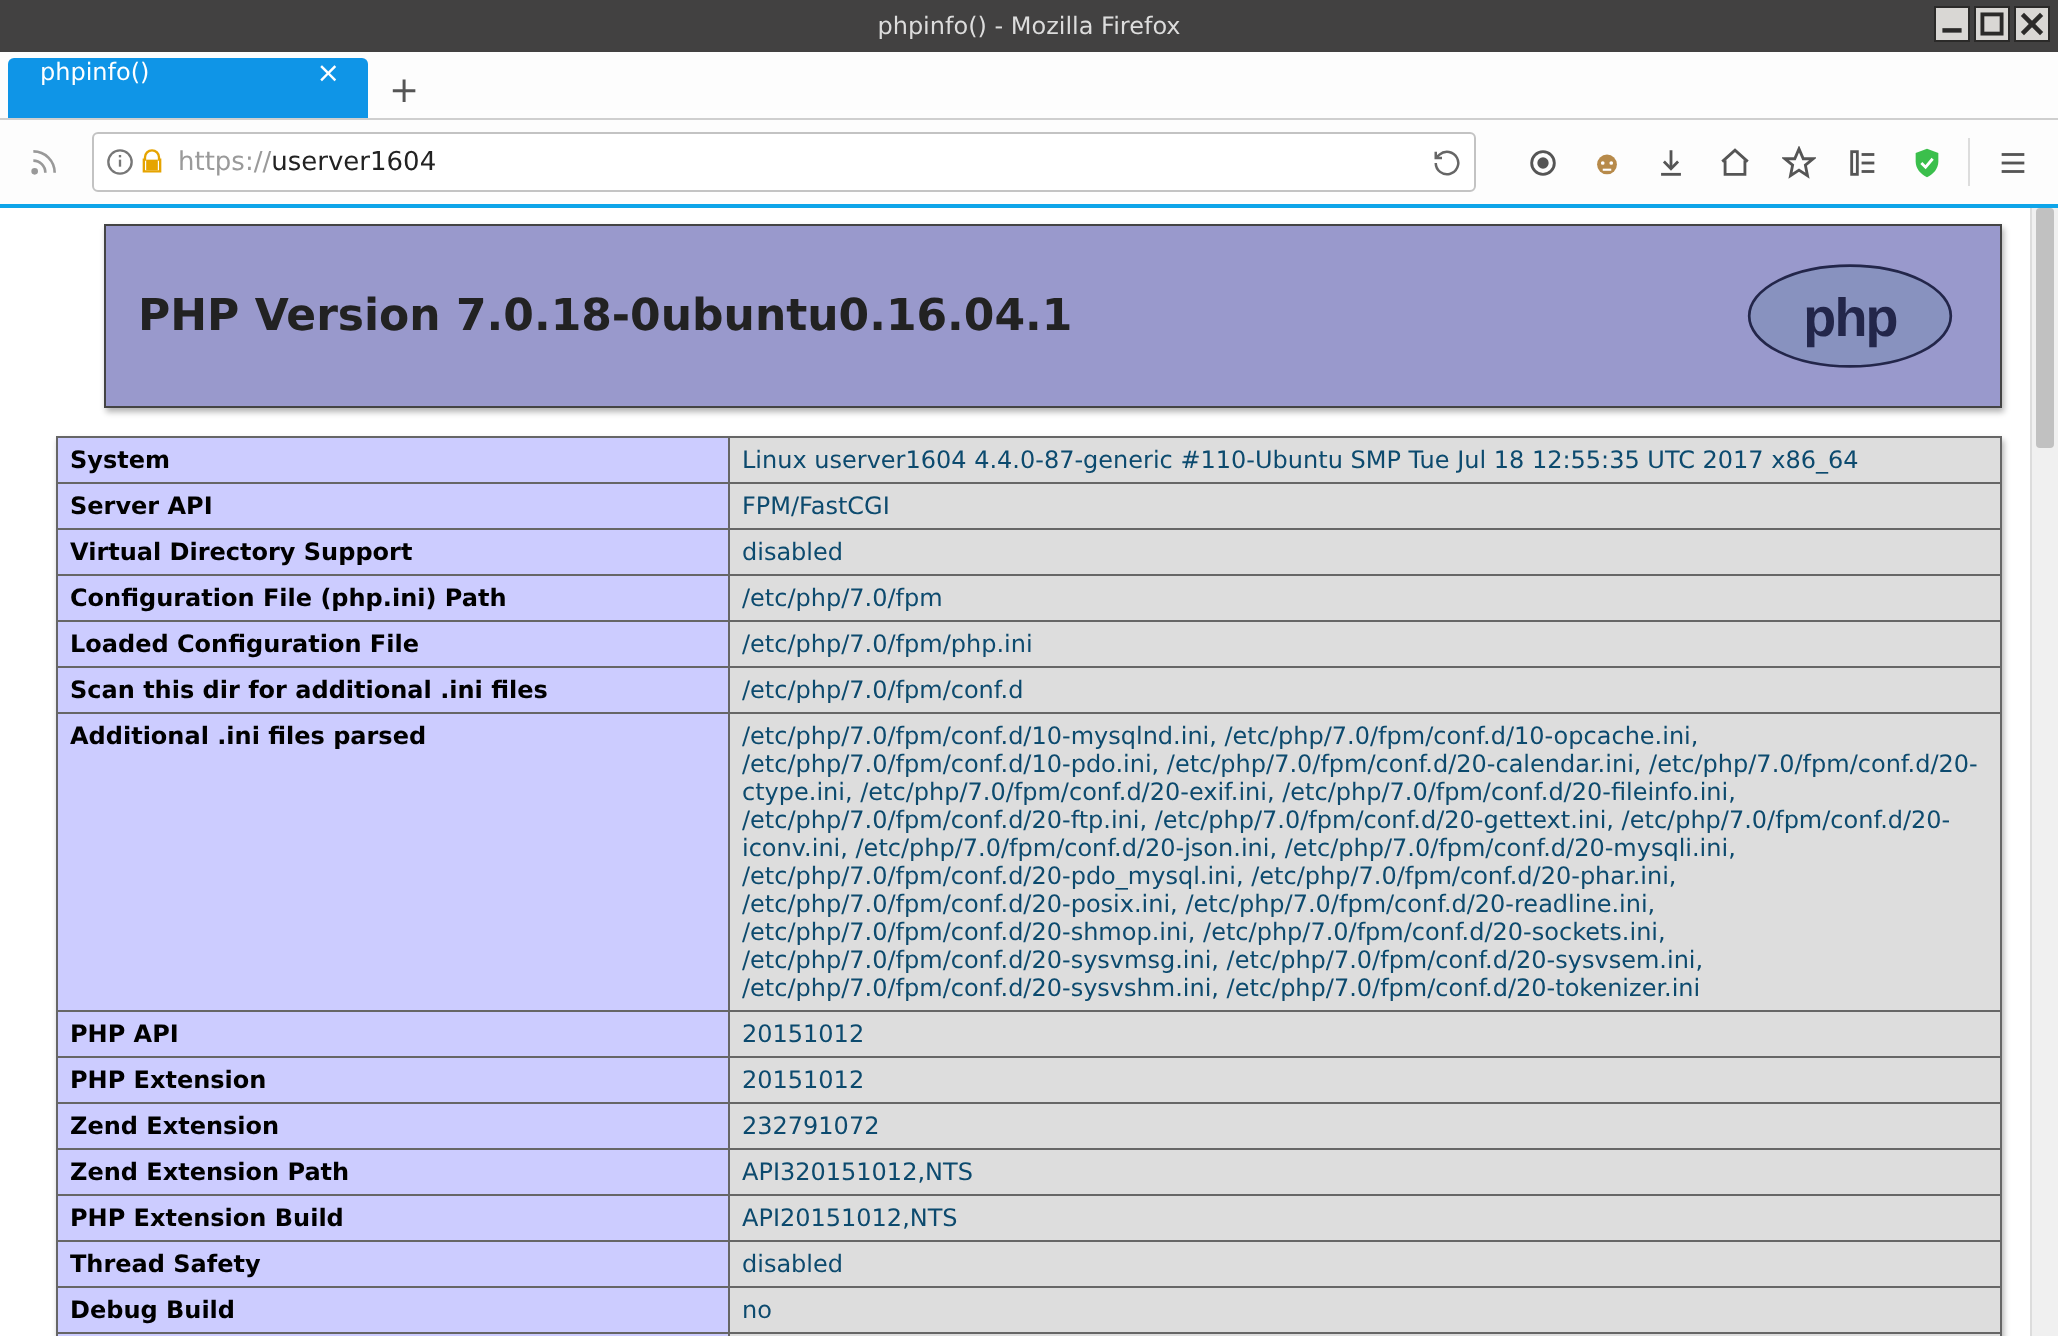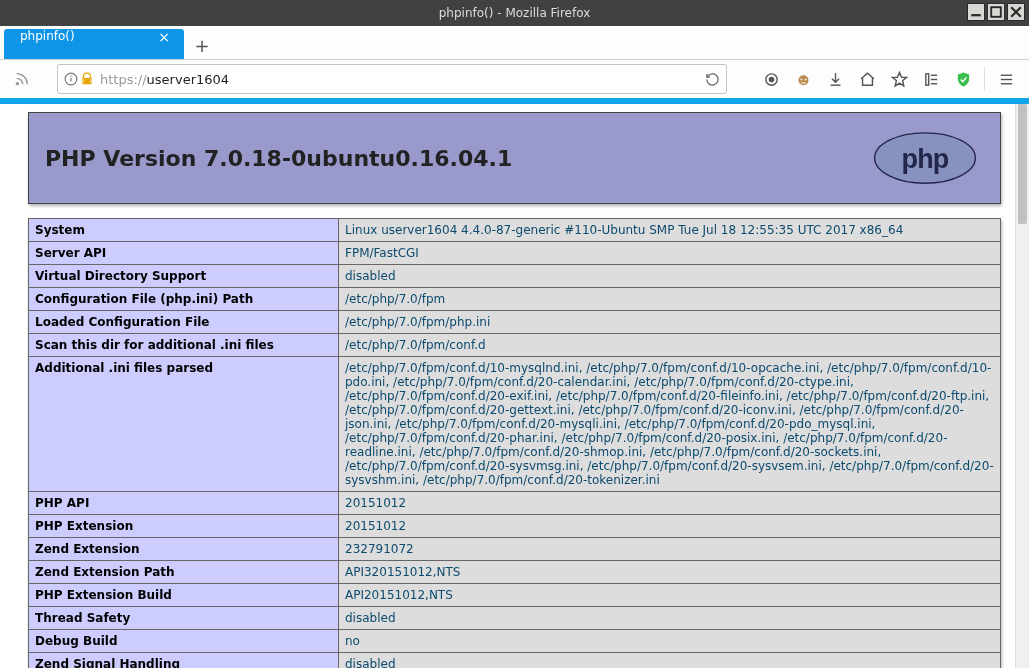--- a/index.html
+++ b/index.html
@@ -13,48 +13,48 @@
   .win-btn { width: 18px; height: 18px; background: #d9d7d4; border: 1px solid #2b2a29; margin-left: 2px; display: flex; align-items: center; justify-content: center; font-size: 11px; line-height: 1; color: #2b2a29; cursor: default; }
 
   
   .tabstrip { height: 34px; background: #fdfdfd; border-bottom: 1px solid #cfcfcf; display: flex; align-items: flex-end; padding-top: 4px; }
   .tab { background: #0f95e7; color: #fff; height: 30px; display: flex; padding: 0 10px 0 16px; font-size: 12px; min-width: 180px; border-top-left-radius: 3px; border-top-right-radius: 3px; margin-left: 4px; }
   .tab .label { flex: 1; }
   .tab .close { color: #fff; font-size: 14px; padding: 0 4px; cursor: default; }
   .newtab { width: 28px; height: 28px; display: flex; align-items: center; justify-content: center; font-size: 18px; color: #555; border-radius: 2px; margin-left: 4px; cursor: default; }
 
   
-  .navbar { height: 44px; background: #fdfdfd; display: flex; align-items: center; padding: 0 8px; gap: 21px; border-bottom: 6px solid #0ea5e9; }
+  .navbar { height: 44px; background: #fdfdfd; display: flex; align-items: center; padding: 0 8px; gap: 10px; border-bottom: 2px solid #0ea5e9; }
   .nav-icon { width: 28px; height: 28px; display: flex; align-items: center; justify-content: center; color: #555; border-radius: 3px; cursor: default; }
   .nav-icon svg { width: 16px; height: 16px; }
   .urlbox { flex: 1; height: 30px; border: 1px solid #c3c3c3; border-radius: 3px; background: #fff; display: flex; align-items: center; padding: 0 6px; gap: 6px; }
   .urlbox .lock-group { display: flex; align-items: center; gap: 2px; }
   .urlbox .urltext { flex: 1; font-size: 13px; color: #9a9a9a; }
   .urlbox .urlhost { color: #222; }
   .urlbox .reload { color: #666; display: flex; align-items: center; }
   .toolbar-icons { display: flex; align-items: center; gap: 2px; margin-left: 8px; }
   .tb-icon { width: 30px; height: 30px; display: flex; align-items: center; justify-content: center; color: #555; cursor: default; }
   .tb-icon svg { width: 17px; height: 17px; }
   .sep { width: 1px; height: 24px; background: #ddd; margin: 0 4px; }
 
   
   .viewport { flex: 1; display: flex; background: #fff; overflow: hidden; }
   .page { flex: 1; overflow: hidden; padding: 8px 14px 0 28px; }
   .scrollbar { width: 14px; background: #f0f0f0; border-left: 1px solid #dcdcdc; position: relative; }
   .scroll-thumb { position: absolute; left: 2px; right: 2px; top: 0; height: 120px; background: #c1c1c1; border-radius: 2px; }
 
   
-  .php-header { background: #9999cc; border: 1px solid #444; padding: 18px 20px 18px 16px; display: flex; align-items: center; justify-content: space-between; margin-bottom: 14px; box-shadow: 1px 2px 3px rgba(0,0,0,.3); }
+  .php-header { background: #9999cc; border: 1px solid #444; padding: 18px 20px 18px 16px; display: flex; align-items: center; justify-content: space-between; margin-bottom: 14px; box-shadow: 1px 2px 3px rgba(0,0,0,.3); margin-left: 24px; }
   .php-header h1 { margin: 0; font-size: 22px; font-weight: bold; color: #222; font-family: "DejaVu Sans", Arial, sans-serif; }
   .php-logo { width: 110px; height: 54px; }
   .php-logo svg { width: 100%; height: 100%; }
 
   table.phpinfo { width: 100%; border-collapse: collapse; box-shadow: 1px 2px 3px rgba(0,0,0,.3); background: #fff; }
   table.phpinfo td { border: 1px solid #666; font-size: 12px; padding: 4px 6px; vertical-align: top; text-align: left; }
-  table.phpinfo td.e { background: #ccccff; font-weight: bold; width: 310px; color: #000; }
+  table.phpinfo td.e { background: #ccccff; font-weight: bold; width: 336px; color: #000; }
   table.phpinfo td.v { background: #dddddd; color: #0c4a6e; word-break: break-word; }
 </style>
 </head>
 <body>
 
 <div class="titlebar">
   <span class="title">phpinfo() - Mozilla Firefox</span>
   <div class="win-controls">
     <div class="win-btn">
       <svg viewBox="0 0 10 10">

